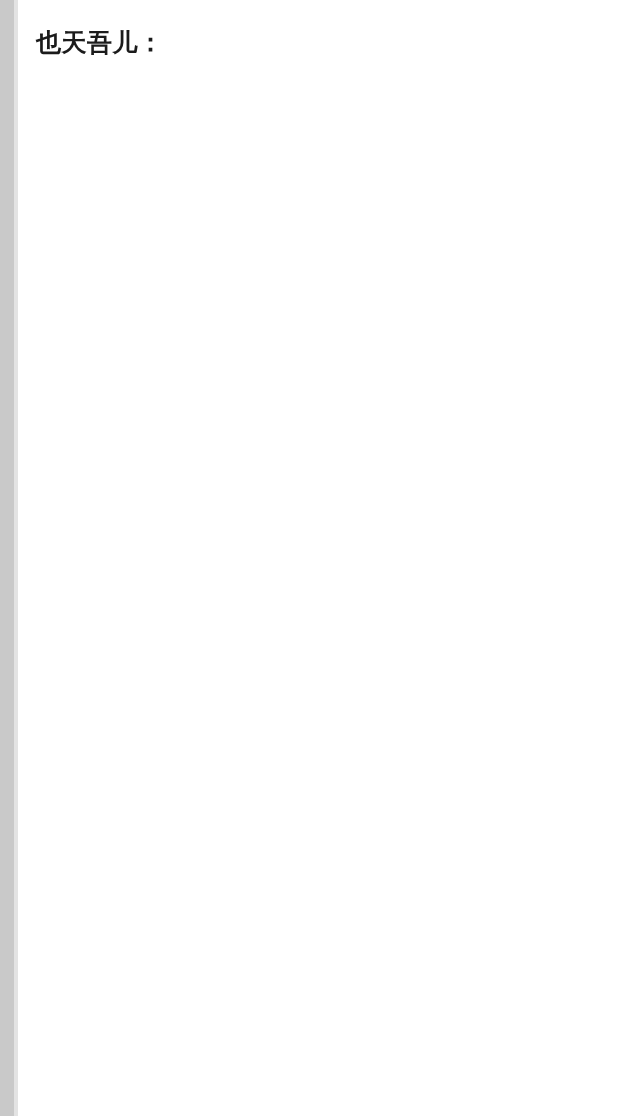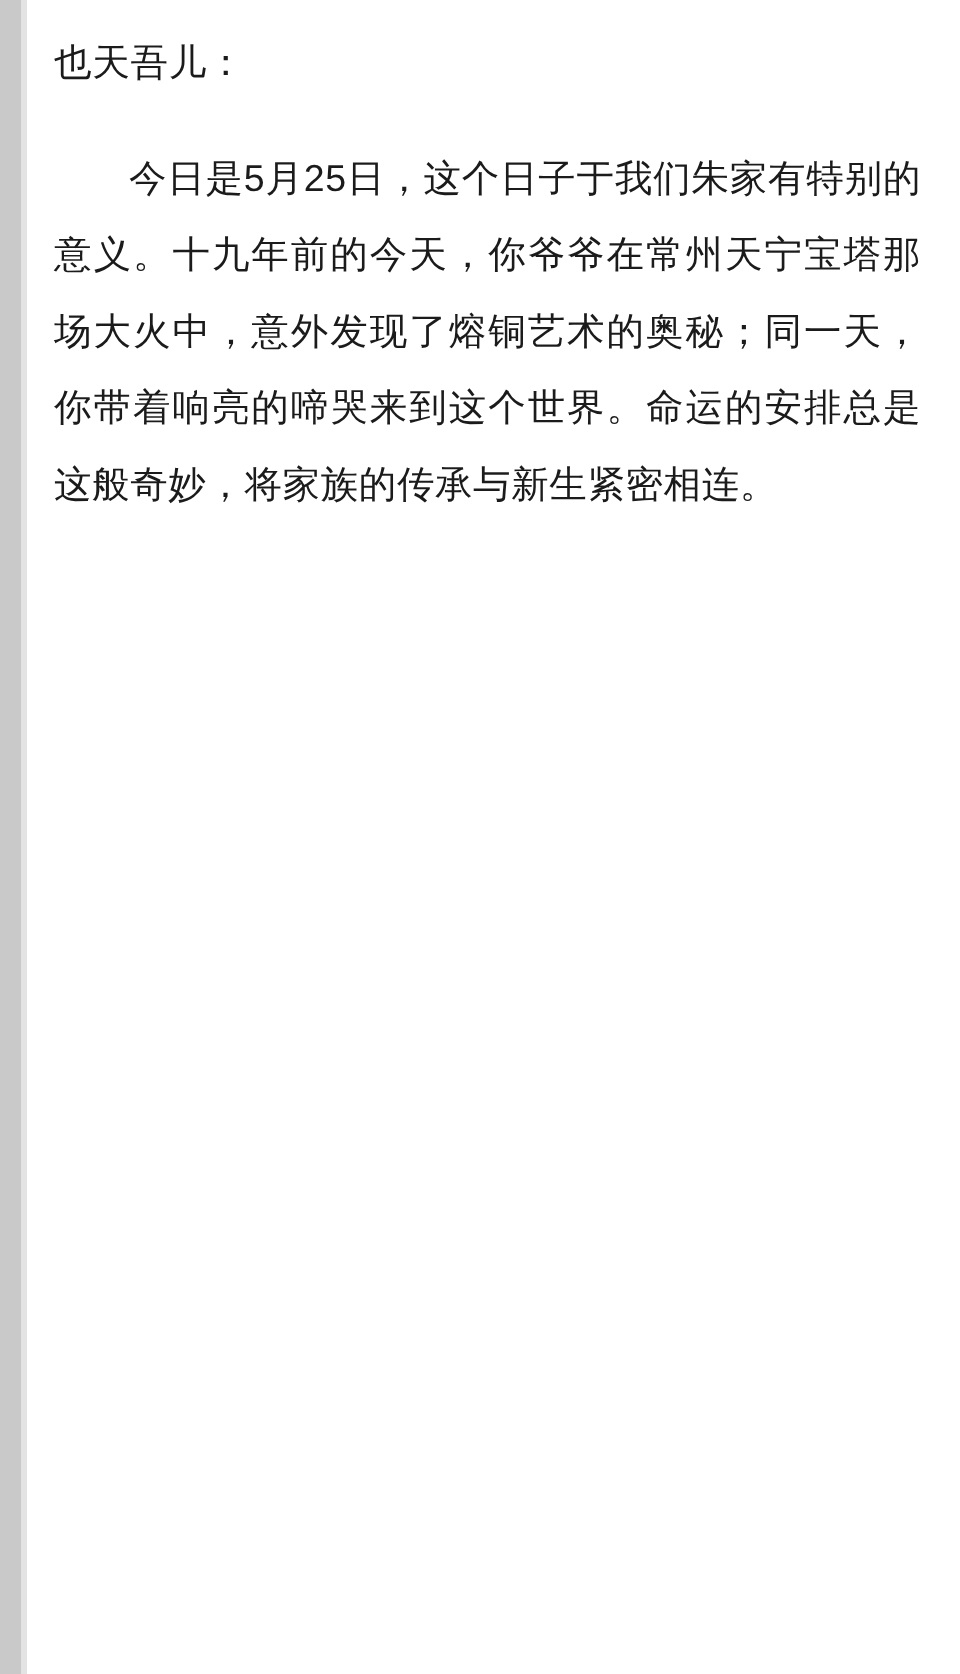--- a/index.html
+++ b/index.html
@@ -12,20 +12,21 @@
     height: 1116px;
     overflow: hidden;
     font-family: "Liberation Sans", sans-serif;
   }
   .page {
     position: relative;
     width: 640px;
     height: 1116px;
     background: #ffffff;
     box-sizing: border-box;
+    font-weight: bold;
   }
   
   .left-edge {
     position: absolute;
     left: 0;
     top: 0;
     width: 14px;
     height: 100%;
     background: #c9c9c9;
   }
@@ -73,18 +74,17 @@
 
 <div class="page">
 
   <div class="left-edge"></div>
   <div class="left-edge-inner"></div>
 
   <div class="letter">
 
     <p class="salutation">也天吾儿：</p>
 
-    <p class="para">今日是5月25日，这个日子于我们朱家有特别的意义。十九年前的今天，你爷爷在常州天宁宝塔那场大火中，意外发现了熔铜艺术的奥秘；同一天，你带着响亮的啼哭来到这个世界。命运的安排总是这般奇妙，将家族的传承与新生紧密相连。</p>
 
 
 
   </div>
 </div>
 
 </body></html>

